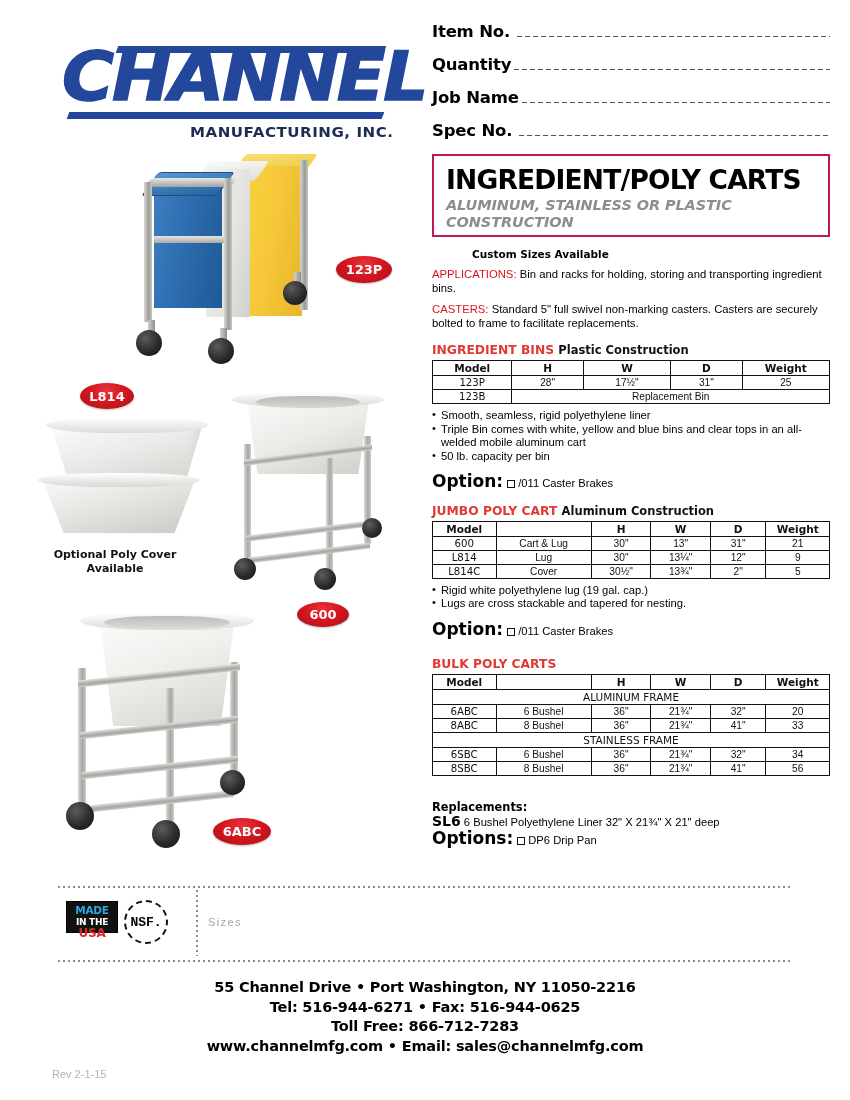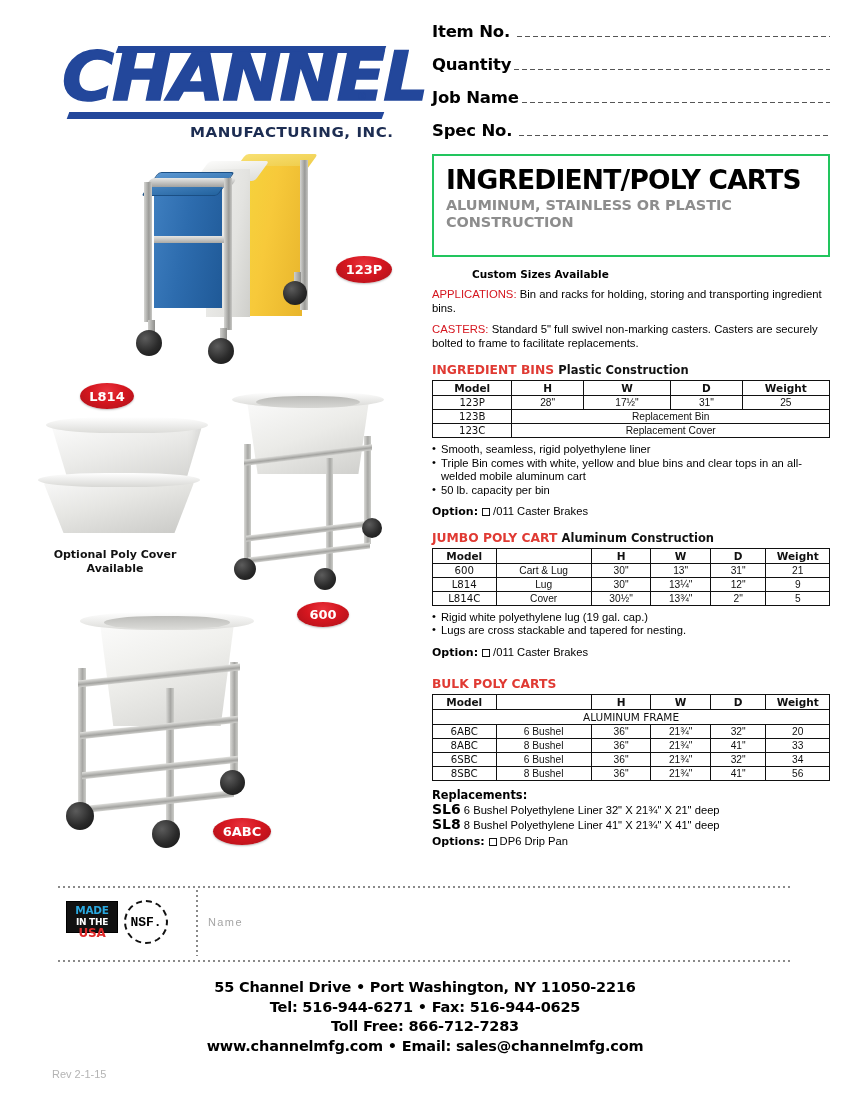--- a/index.html
+++ b/index.html
@@ -165,31 +165,31 @@
   .spec-label { white-space:nowrap; }
   .spec-rule {
     flex:1; height:1px; margin-bottom:4px; margin-left:3px;
     background-image:repeating-linear-gradient(to right,#555 0 5px, transparent 5px 8px);
     background-size:8px 1px; background-repeat:repeat-x;
     max-width:100%;
   }
   .spec-rule.short { margin-left:7px; }
 
   .title-box {
-    border:2px solid #22c55e; padding:9px 12px 24px 12px; margin-top:10px;
+    border:2px solid #be185d; padding:9px 12px 4px 12px; margin-top:10px;
   }
   .title-main {
     font-family:"DejaVu Sans", sans-serif;
     font-weight:bold; font-size:26.5px; line-height:30px;
     letter-spacing:-0.8px; color:#000;
   }
   .title-sub {
     font-family:"DejaVu Sans", sans-serif;
     font-weight:bold; font-size:14.5px; line-height:17px;
-    color:#8d8d8d; letter-spacing:-0.1px; margin-top:2px;
+    color:#8d8d8d; letter-spacing:-0.1px; margin-top:2px;font-style:italic;
   }
 
   .custom-sizes {
     font-family:"DejaVu Sans", sans-serif;
     font-weight:bold; font-size:10.5px; margin-top:11px;margin-left:40px;
   }
   .para { font-size:11.3px; line-height:13.6px; margin-top:8px; }
   .para .lead { color:#d5161f; }
 
   .sec-head {
@@ -216,24 +216,24 @@
     font-family:"DejaVu Sans", sans-serif; font-size:10.5px;
   }
 
   ul.bullets { margin:5px 0 0 0; padding:0; list-style:none; font-size:11.2px; line-height:13.4px; }
   ul.bullets li { position:relative; padding-left:9px; }
   ul.bullets li:before { content:"•"; position:absolute; left:0; top:-1px; }
 
   .option-line {
     margin-top:8px; font-size:11.2px;
   }
-  .option-line b { font-family:"DejaVu Sans", sans-serif; font-size:11px; }
+  .option-line b { font-family:"DejaVu Sans", sans-serif; font-size:17px; }
   .chk { display:inline-block; width:8px; height:8px; border:1.6px solid #111; margin:0 3px 0 4px; vertical-align:-1px; }
 
-  .replacements { margin-top:7px; font-size:11.2px; line-height:14px; }
+  .replacements { margin-top:24px; font-size:11.2px; line-height:14px; }
   .replacements .hdr { font-family:"DejaVu Sans", sans-serif; font-weight:bold; font-size:11.4px; }
   .replacements b.code { font-family:"DejaVu Sans", sans-serif; font-size:14px; }
 
   
   .dotted-h {
     position:absolute; left:58px; width:734px; height:2px;
     background-image:repeating-linear-gradient(to right,#8a8a8a 0 2px, transparent 2px 5px);
   }
   .dotted-v {
     position:absolute; width:2px;
@@ -410,24 +410,20 @@
         <td class="model">123P</td>
         <td>28"</td>
         <td>17½"</td>
         <td>31"</td>
         <td>25</td>
       </tr>
       <tr>
         <td class="model">123B</td>
         <td class="span" colspan="4">Replacement Bin</td>
       </tr>
-      <tr>
-        <td class="model">123C</td>
-        <td class="span" colspan="4">Replacement Cover</td>
-      </tr>
     </tbody>
       </table>
     <ul class="bullets">
       <li>Smooth, seamless, rigid polyethylene liner</li>
       <li>Triple Bin comes with white, yellow and blue bins and clear tops in an all-welded mobile aluminum cart</li>
       <li>50 lb. capacity per bin</li>
     </ul>
     <div class="option-line">
       <b>Option:</b><span class="chk"></span><span>/011 Caster Brakes</span>
     </div>
@@ -506,20 +502,23 @@
       </tr>
       <tr>
         <td class="model">8ABC</td>
         <td class="desc">8 Bushel</td>
         <td>36"</td>
         <td>21¾"</td>
         <td>41"</td>
         <td>33</td>
       </tr>
       <tr>
+        <td class="framehdr" colspan="6">STAINLESS FRAME</td>
+      </tr>
+      <tr>
         <td class="model">6SBC</td>
         <td class="desc">6 Bushel</td>
         <td>36"</td>
         <td>21¾"</td>
         <td>32"</td>
         <td>34</td>
       </tr>
       <tr>
         <td class="model">8SBC</td>
         <td class="desc">8 Bushel</td>
@@ -530,43 +529,39 @@
       </tr>
     </tbody>
       </table>
 
     <div class="replacements">
       <div class="hdr">Replacements:</div>
       <div>
         <b class="code">SL6</b>
         <span>6 Bushel Polyethylene Liner 32" X 21¾" X 21" deep</span>
       </div>
-      <div>
-        <b class="code">SL8</b>
-        <span>8 Bushel Polyethylene Liner  41" X 21¾" X 41" deep</span>
-      </div>
       <div class="option-line" style="margin-top:2px;">
         <b>Options:</b><span class="chk"></span><span>DP6  Drip Pan</span>
       </div>
     </div>
   </div>
 
   <div class="dotted-h" style="top:886px;"></div>
   <div class="dotted-h" style="top:960px;"></div>
   <div class="dotted-v" style="left:196px; top:890px; height:66px;"></div>
 
   <div class="badges-row">
     <div class="usa-badge">
       <div class="usa-l1">MADE</div>
       <div class="usa-l2">IN THE</div>
       <div class="usa-l3">USA</div>
     </div>
     <div class="nsf-badge">NSF.</div>
   </div>
-  <div class="notes-label">Name</div>
+  <div class="notes-label">Sizes</div>
 
   <div class="footer-addr">
     <div>55 Channel Drive • Port Washington, NY 11050-2216</div>
     <div>Tel: 516-944-6271 • Fax: 516-944-0625</div>
     <div>Toll Free: 866-712-7283</div>
     <div>www.channelmfg.com • Email: sales@channelmfg.com</div>
   </div>
 
   <div class="rev">Rev 2-1-15</div>
 </div>

